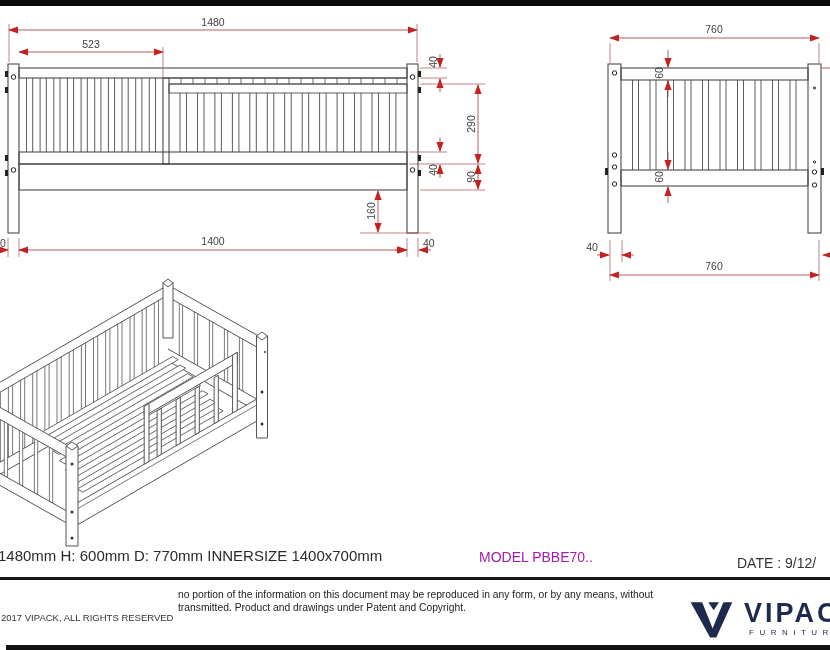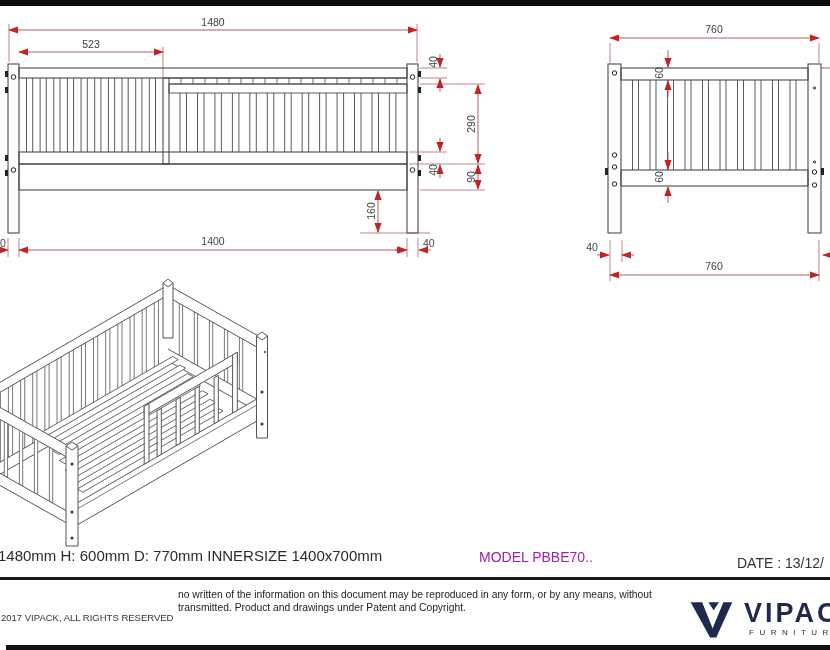--- a/index.html
+++ b/index.html
@@ -204,26 +204,26 @@
           <circle cx="72" cy="538" r="1.5"></circle>
       </g>
     </g>
   </g>
 </svg>
 
 <div id="size-line" class="abs">1480mm H: 600mm D: 770mm INNERSIZE 1400x700mm</div>
 
 <div id="model-text" class="abs">MODEL PBBE70..</div>
 
-<div id="date-text" class="abs">DATE : 13/12/</div>
+<div id="date-text" class="abs">DATE : 9/12/</div>
 
 <div id="rule-mid" class="abs"></div>
 
 <div id="copyright" class="abs">
-  <div>no written of the information on this document may be reproduced in any form, or by any means, without</div>
+  <div>no portion of the information on this document may be reproduced in any form, or by any means, without</div>
   <div>transmitted. Product and drawings under Patent and Copyright.</div>
 </div>
 
 <div id="rights" class="abs">2017 VIPACK, ALL RIGHTS RESERVED</div>
 
 <svg class="abs" style="left:688px;top:598px;" width="46" height="42" viewBox="0 0 52 46">
   <g fill="#1d2a4d">
     <polygon points="3,4 16,4 32,44 25,44"></polygon>
     <polygon points="50,4 40,4 26,38 32,44"></polygon>
     <polygon points="23,4 35,4 29,13"></polygon>

